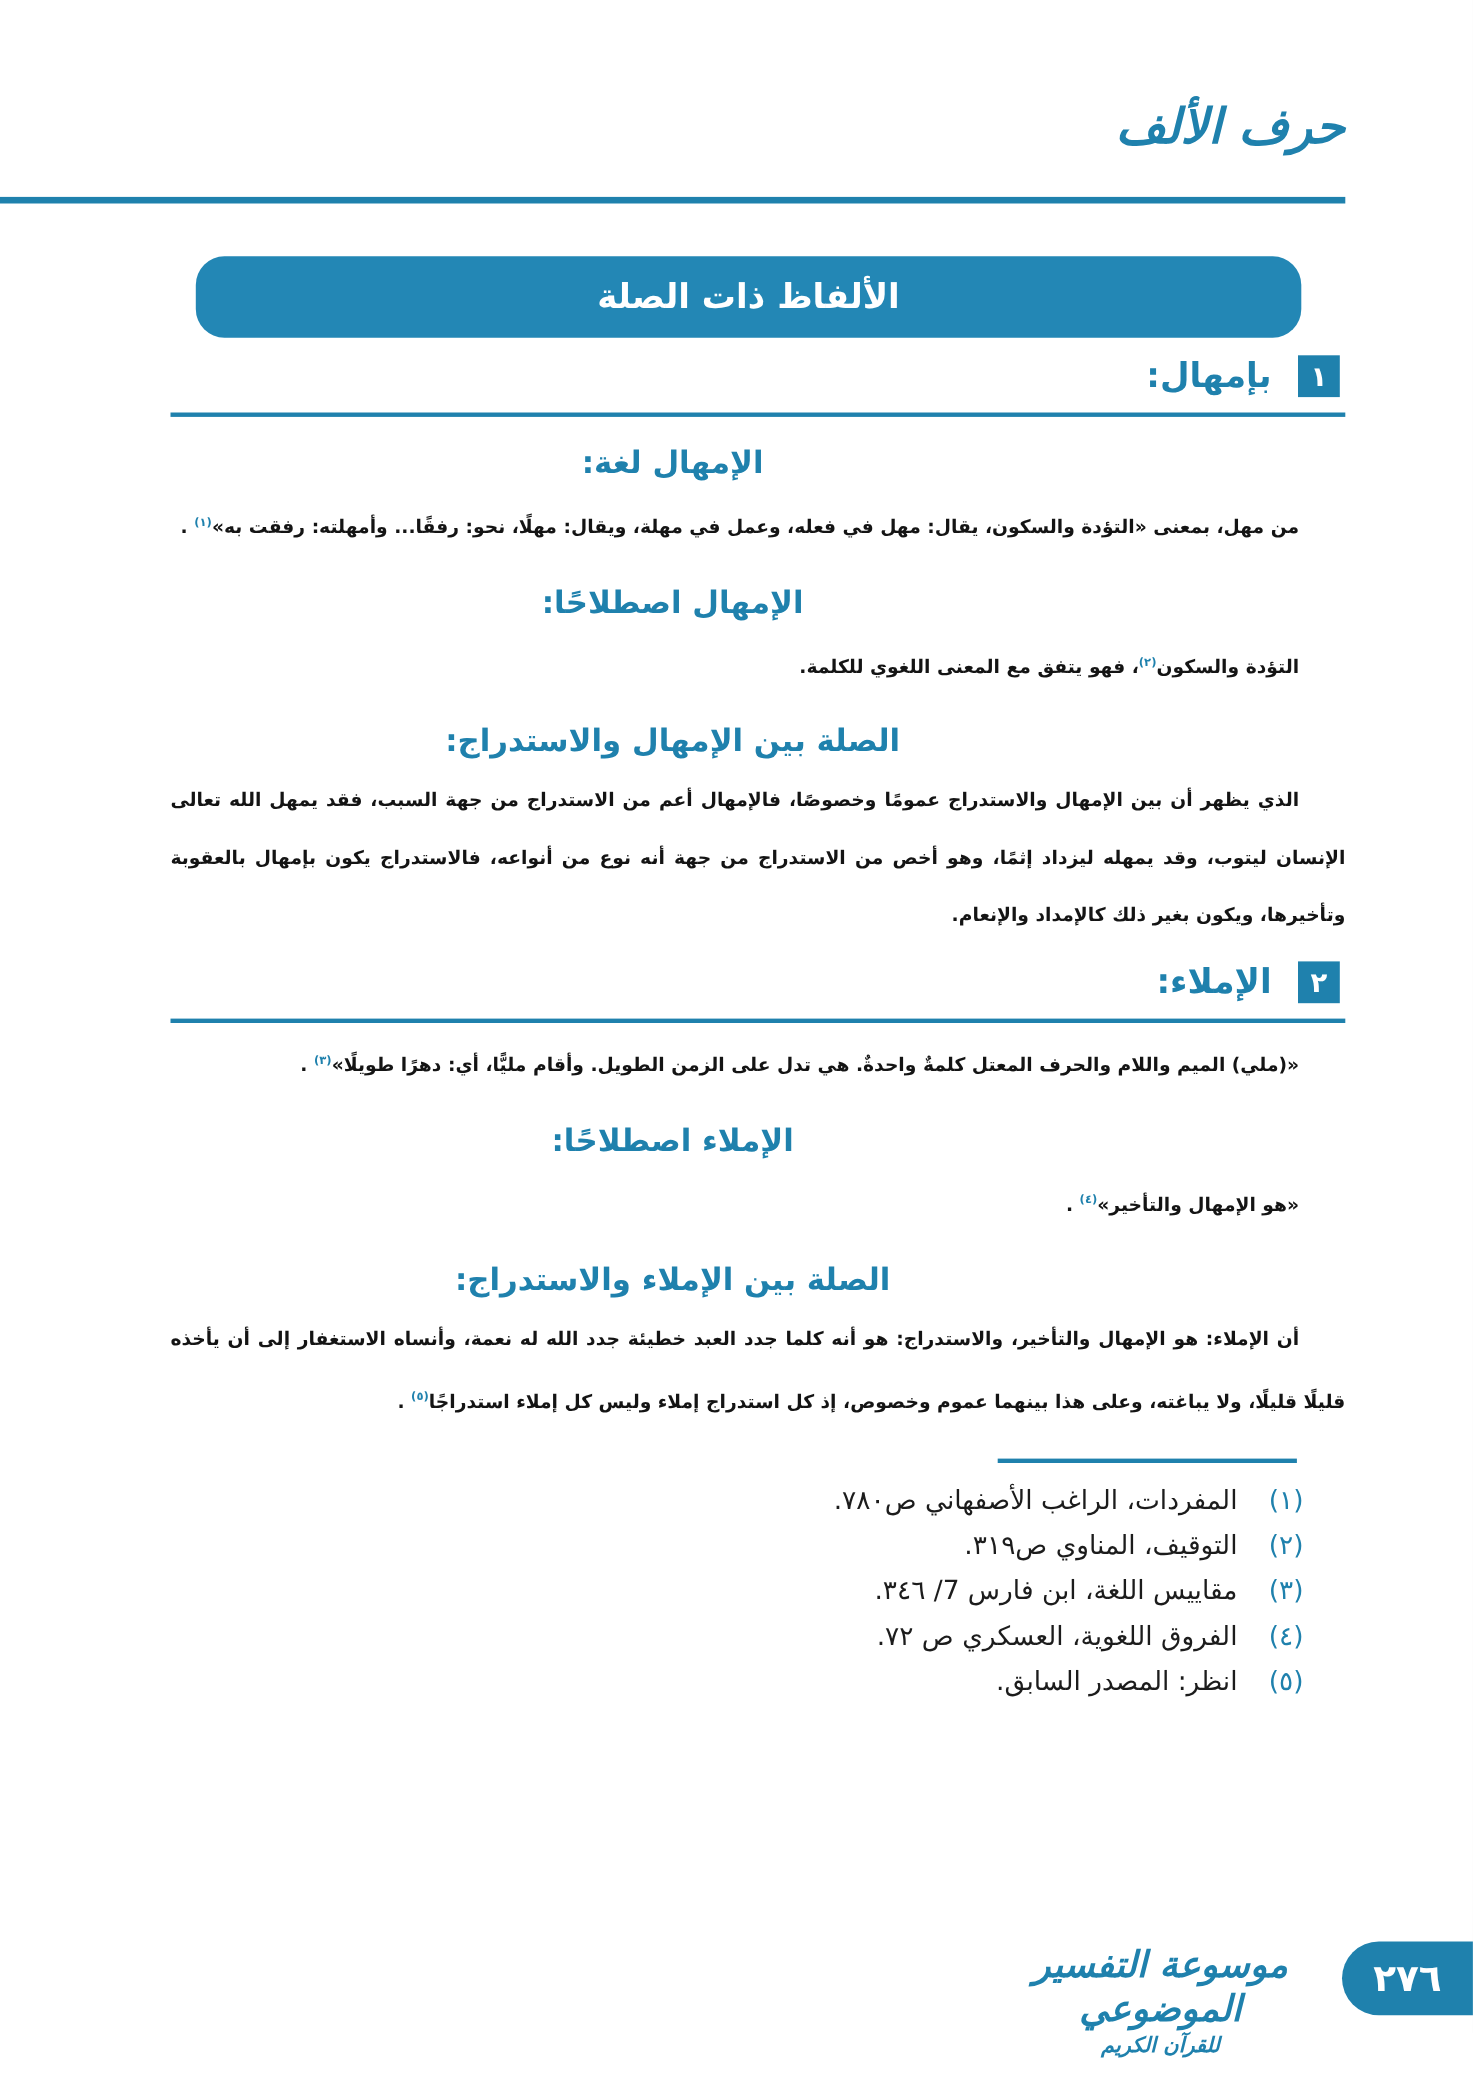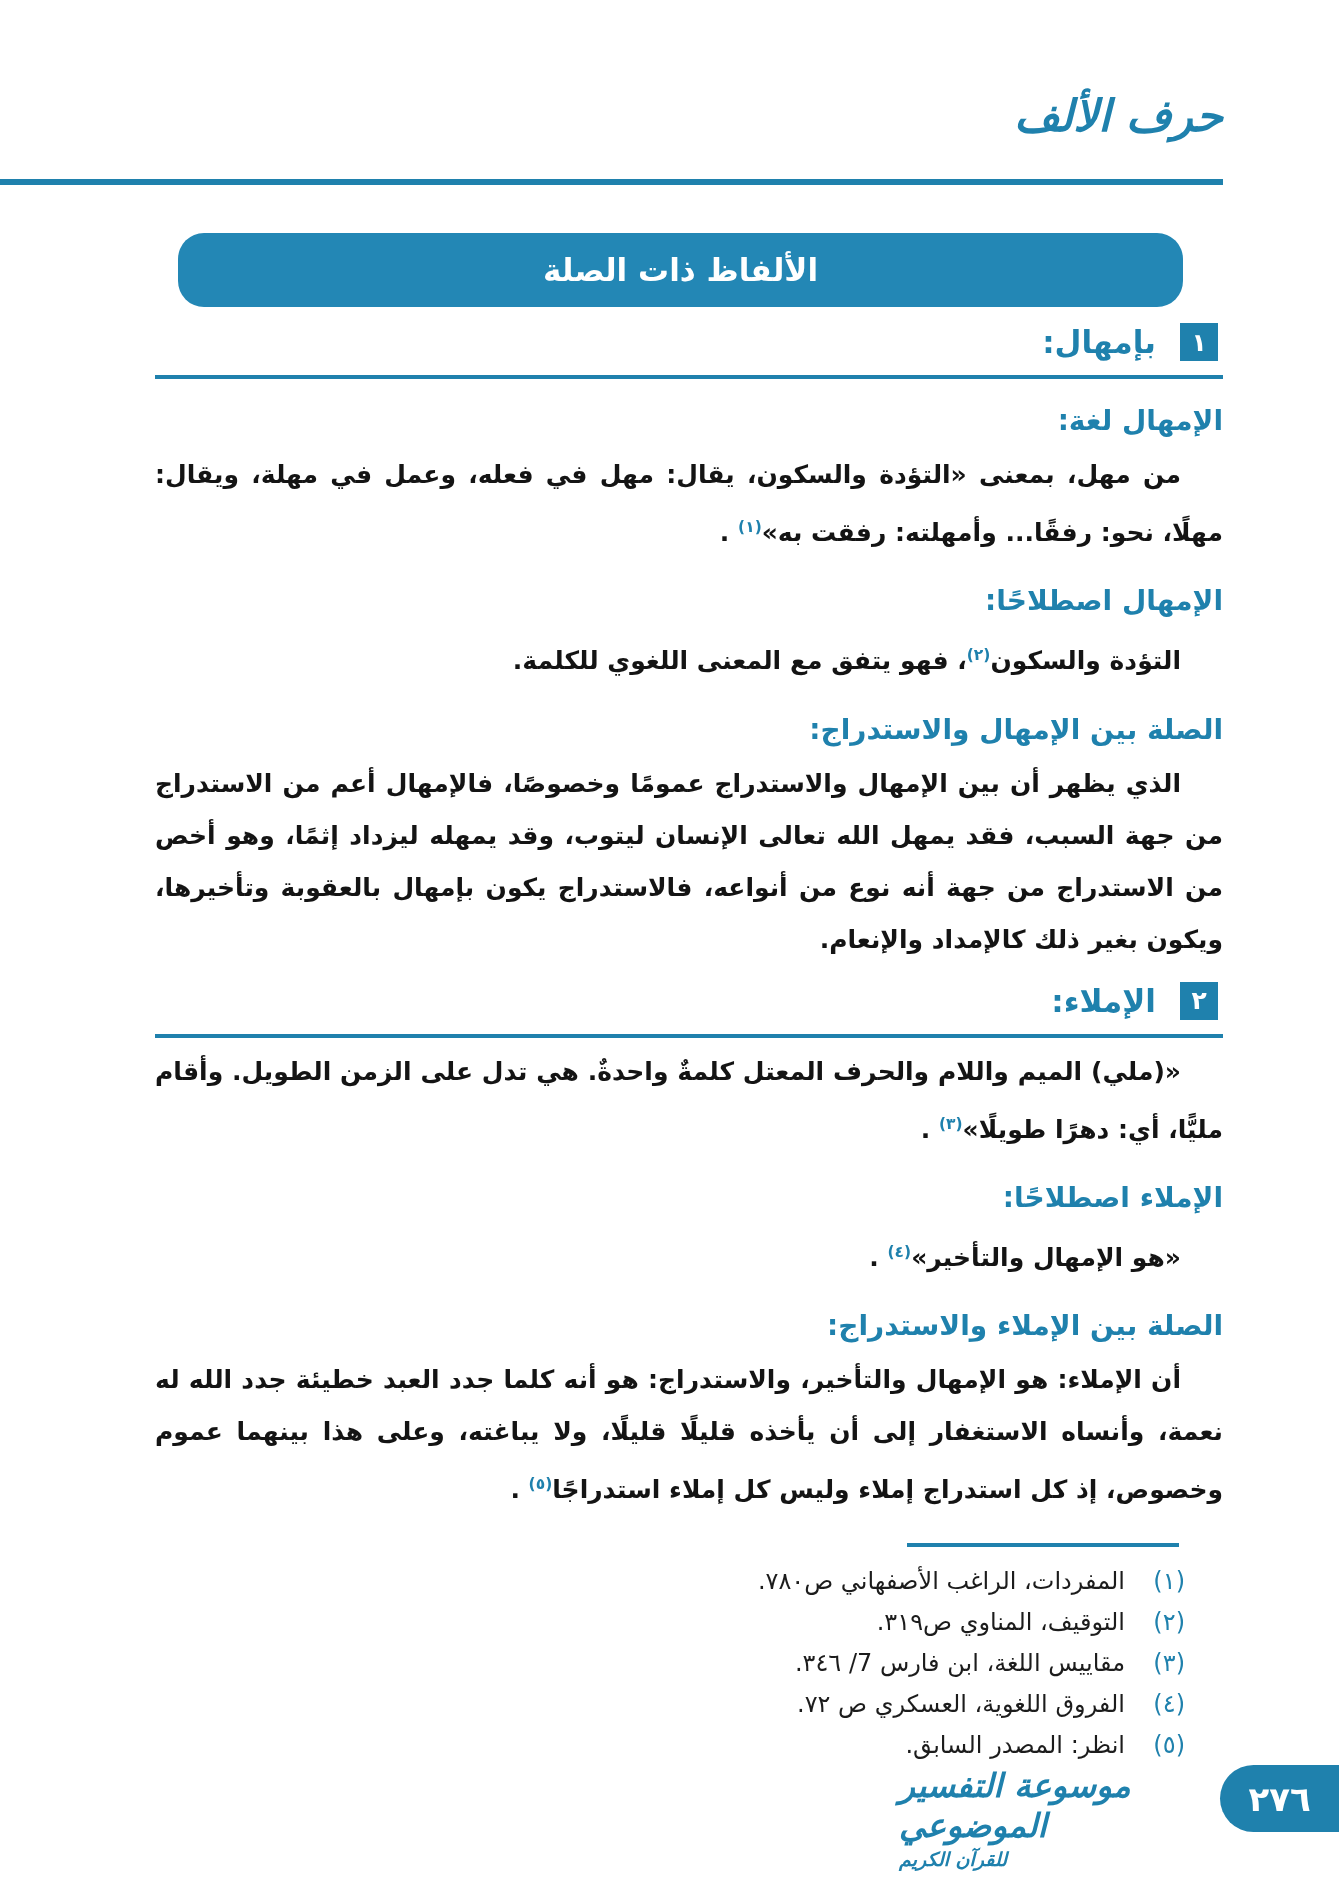--- a/index.html
+++ b/index.html
@@ -55,27 +55,27 @@
     font-size:31px; font-weight:bold;
   }
   .sec-rule {
     height:4px; background:var(--accent);
     margin:14px 116px 0 155px;
   }
 
   .subheading {
     color:var(--accent);
     font-size:28px; font-weight:bold;
-    margin:22px 116px 0 0; line-height:40px;
+    margin:22px 116px 0 0; line-height:40px;text-align:center;
   }
 
   .para {
     margin:8px 116px 0 155px;
     color:var(--ink);
-    font-size:25px; font-weight:bold;
+    font-size:17px; font-weight:bold;
     line-height:52px;
     text-align:justify; text-indent:42px;
   }
   .fn-ref {
     color:var(--accent);
     font-size:0.62em;
     vertical-align:super;
     letter-spacing:1px;
     white-space:nowrap;
   }
@@ -90,21 +90,21 @@
     display:flex; gap:14px;
     font-size:24px; line-height:41px;
     color:#1c1c1c;
     justify-content:flex-start;
   }
   .fn-num { flex:0 0 auto; min-width:46px; color:var(--accent); }
 
   
   .logo {
     position:absolute; top:1766px; right:128px;
-    width:312px; text-align:left;
+    width:312px; text-align:center;
     color:var(--accent); font-style:italic; font-weight:bold;
   }
   .logo-l1 { font-size:33px; line-height:40px; }
   .logo-l2 { font-size:19px; line-height:26px; }
 
   .page-tab {
     position:absolute; top:1765px; right:0;
     width:119px; height:67px;
     background:var(--accent);
     border-radius:34px 0 0 34px;

